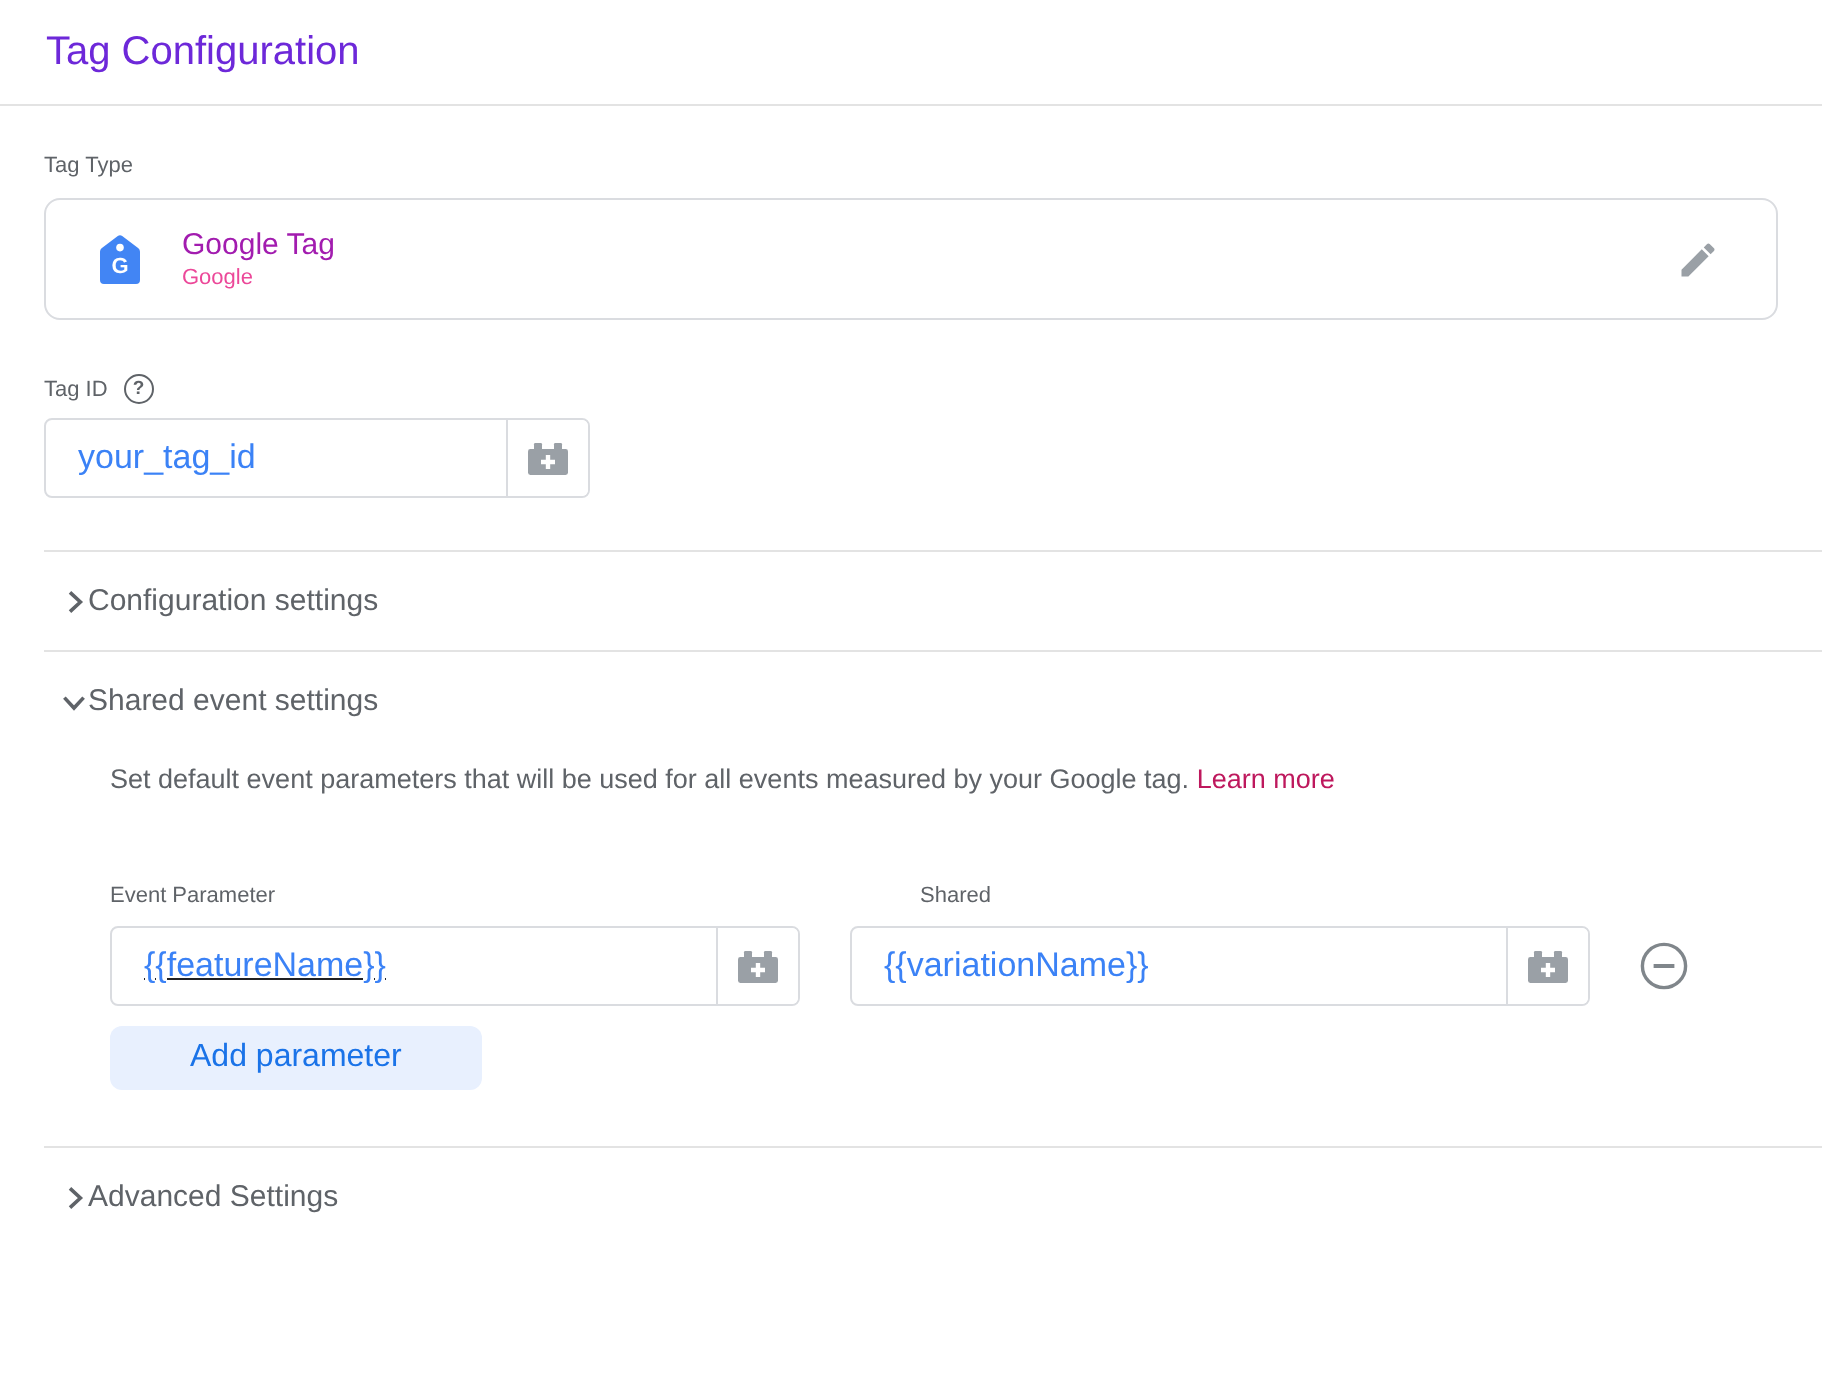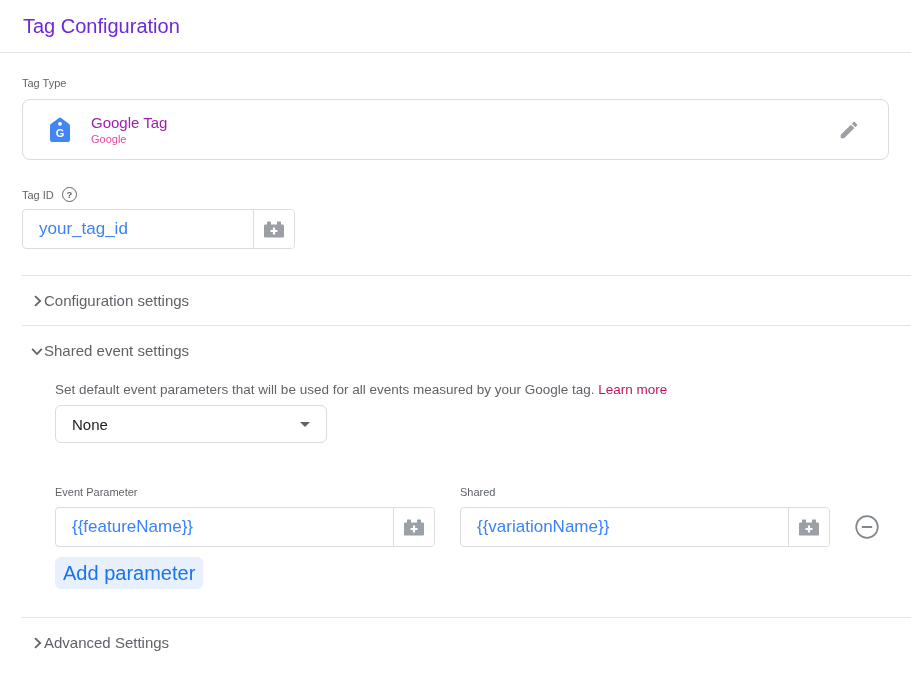--- a/index.html
+++ b/index.html
@@ -106,31 +106,31 @@
     margin-left: auto;
     width: 0; height: 0;
     border-left: 5px solid transparent;
     border-right: 5px solid transparent;
     border-top: 5.5px solid #5f6368;
   }
 
   .param-labels { display: flex; margin-top: 42px; }
   .param-labels .col1 { width: 405px; }
   .param-row { display: flex; align-items: center; margin-top: 8px; }
-  .param-group { width: 380px; }
+  .param-group { width: 345px; text-decoration: underline; }
   .value-group { width: 370px; margin-left: 25px; }
   .remove-btn { margin-left: 24px; background: none; border: none; padding: 0; cursor: pointer; display: flex; }
 
   .add-btn {
     margin-top: 10px;
     height: 32px;
-    padding: 0 8px;
+    padding: 0 40px;
     background: #e8f0fe;
     color: #1a73e8;
-    font-size: 20px; font-weight: 500;
+    font-size: 16px; font-weight: 500;
     border: none; border-radius: 6px;
     cursor: pointer;
     font-family: inherit;
   }
 </style>
 </head>
 <body>
 
 <div class="panel">
 
@@ -197,24 +197,20 @@
         <svg width="14" height="14" viewBox="0 0 14 14" fill="none" stroke="#5f6368" stroke-width="1.8">
           <polyline points="2.2,4.8 7,10 11.8,4.8"></polyline>
         </svg>
       </span>
       <span class="section-title">Shared event settings</span>
     </div>
 
     <div class="shared-body">
       <p class="desc"><span>Set default event parameters that will be used for all events measured by your Google tag. </span><a>Learn more</a></p>
 
-      <div class="select-box">
-        <span>None</span>
-        <span class="caret"></span>
-      </div>
 
       <div class="param-labels">
         <div class="col1 field-label">Event Parameter</div>
         <div class="field-label">Shared</div>
       </div>
 
       <div class="param-row">
         <div class="input-group param-group">
           <input class="text-input" type="text" value="{{featureName}}" style="">
           <button class="var-btn">

